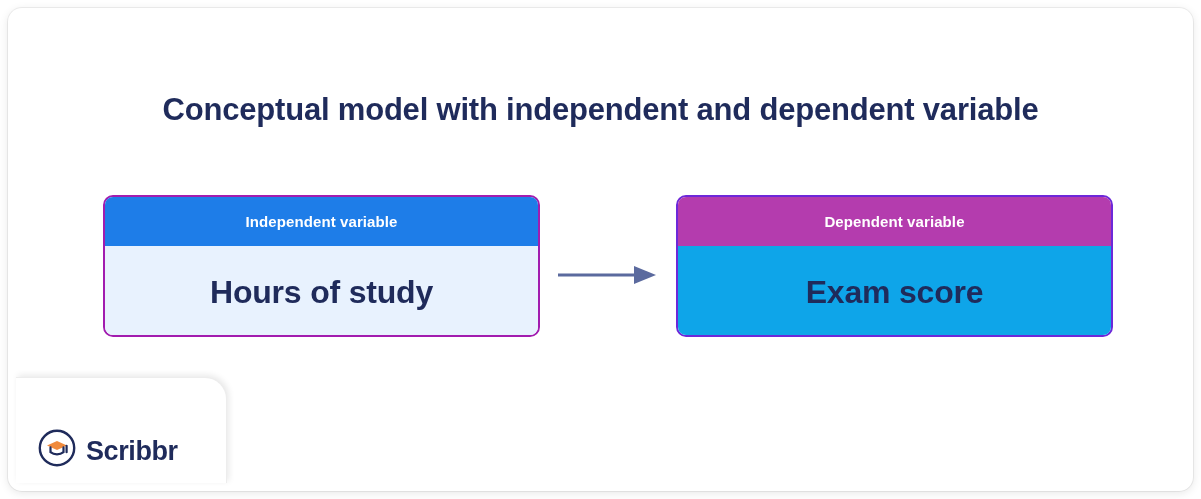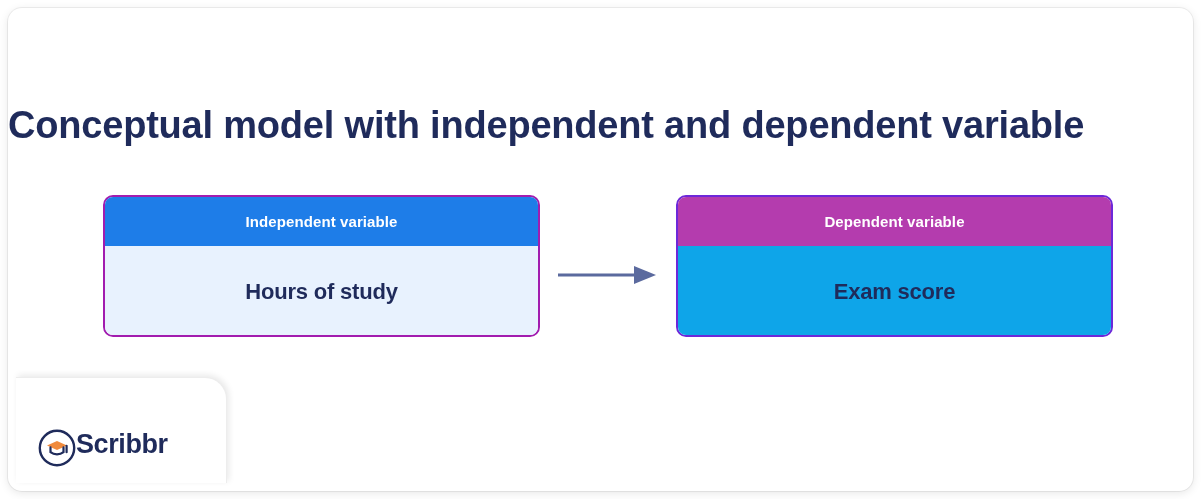--- a/index.html
+++ b/index.html
@@ -24,24 +24,24 @@
     width: 1185px;
     height: 483px;
     background: #ffffff;
     border-radius: 14px;
     box-shadow: 0 0 0 1px rgba(0,0,0,0.06), 0 2px 10px rgba(0,0,0,0.10);
     overflow: hidden;
   }
   .diagram-title {
     position: absolute;
     left: 0;
-    top: 96px;
+    top: 84px;
     width: 100%;
-    text-align: left;
-    font-size: 38px;
+    text-align: center;
+    font-size: 31px;
     font-weight: bold;
     color: #1f2b5b;
     letter-spacing: -0.2px;
   }
 
   .box {
     position: absolute;
     border-radius: 10px;
     overflow: hidden;
     box-sizing: border-box;
@@ -54,21 +54,21 @@
     font-size: 15px;
     font-weight: bold;
     color: #ffffff;
     letter-spacing: 0.1px;
   }
   .box-body {
     height: 92px;
     display: flex;
     align-items: center;
     justify-content: center;
-    font-size: 22px;
+    font-size: 32px;
     font-weight: bold;
     letter-spacing: -0.2px;
   }
 
   .box-independent {
     left: 95px;
     top: 187px;
     width: 437px;
     height: 142px;
     border: 2px solid #a21caf;
@@ -104,22 +104,22 @@
     border-top-right-radius: 22px;
     box-shadow: 2px -2px 6px rgba(0,0,0,0.09);
     border-top: 1px solid rgba(0,0,0,0.07);
     border-right: 1px solid rgba(0,0,0,0.07);
   }
   .logo {
     position: absolute;
     left: 30px;
     bottom: 24px;
     display: flex;
-    align-items: flex-start;
-    gap: 0;
+    align-items: flex-end;
+    gap: 10px;
   }
   .logo-mark {
     width: 38px;
     height: 38px;
     display: block;
   }
   .logo-text {
     font-size: 27px;
     font-weight: bold;
     color: #1f2b5b;

